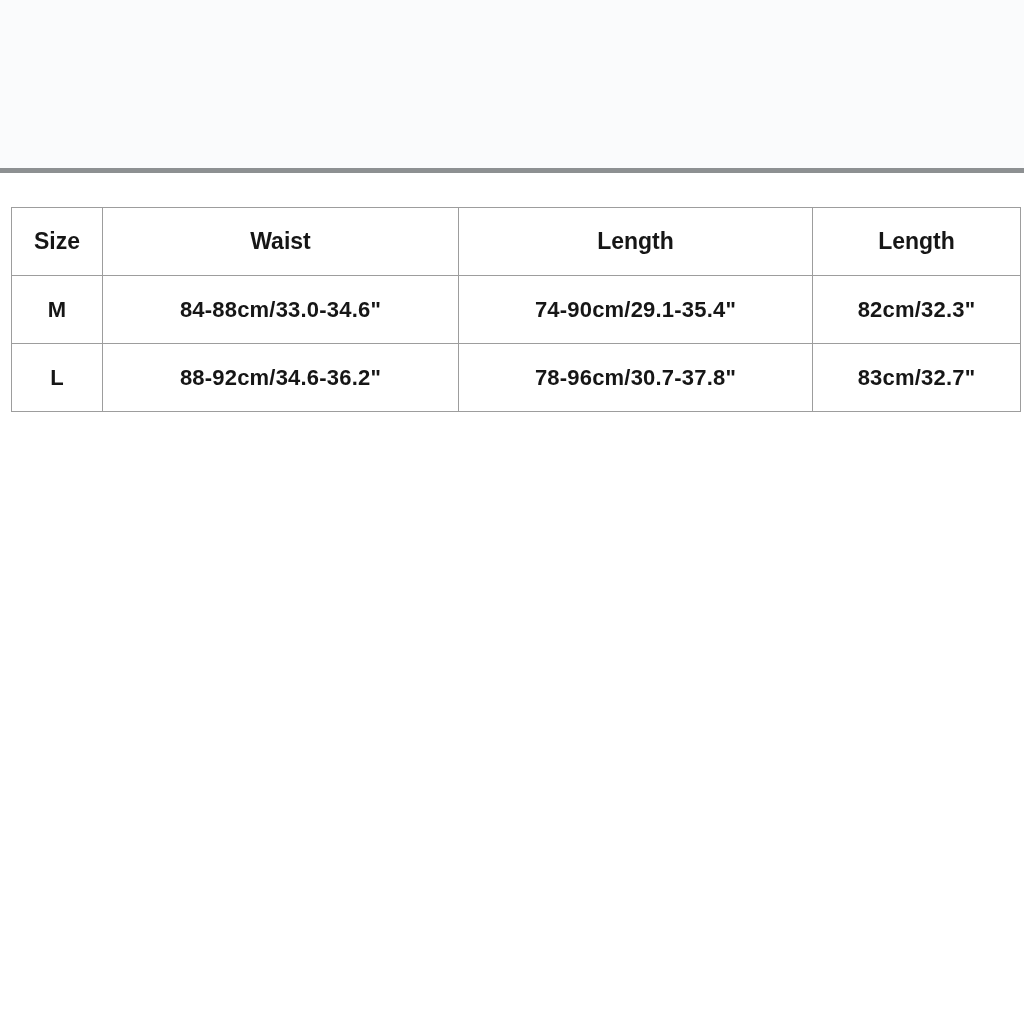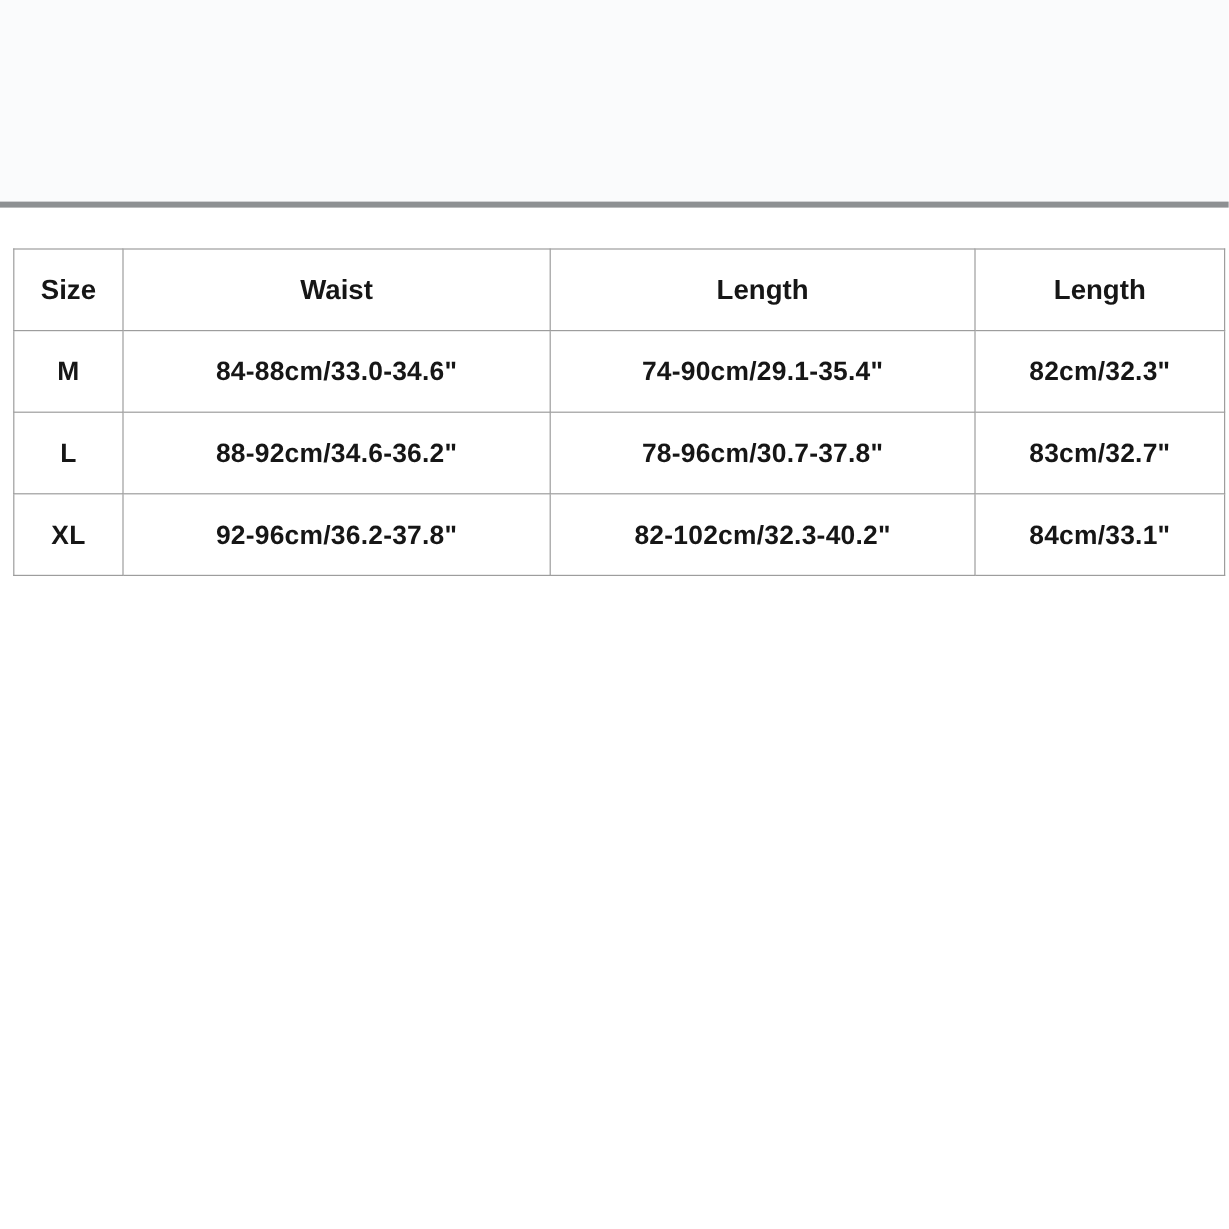--- a/index.html
+++ b/index.html
@@ -101,22 +101,16 @@
         <td>84-88cm/33.0-34.6"</td>
         <td>74-90cm/29.1-35.4"</td>
         <td>82cm/32.3"</td>
       </tr>
       <tr>
         <td>L</td>
         <td>88-92cm/34.6-36.2"</td>
         <td>78-96cm/30.7-37.8"</td>
         <td>83cm/32.7"</td>
       </tr>
-      <tr>
-        <td>XL</td>
-        <td>92-96cm/36.2-37.8"</td>
-        <td>82-102cm/32.3-40.2"</td>
-        <td>84cm/33.1"</td>
-      </tr>
     </tbody>
   </table>
 
 </div>
 
 </body></html>

